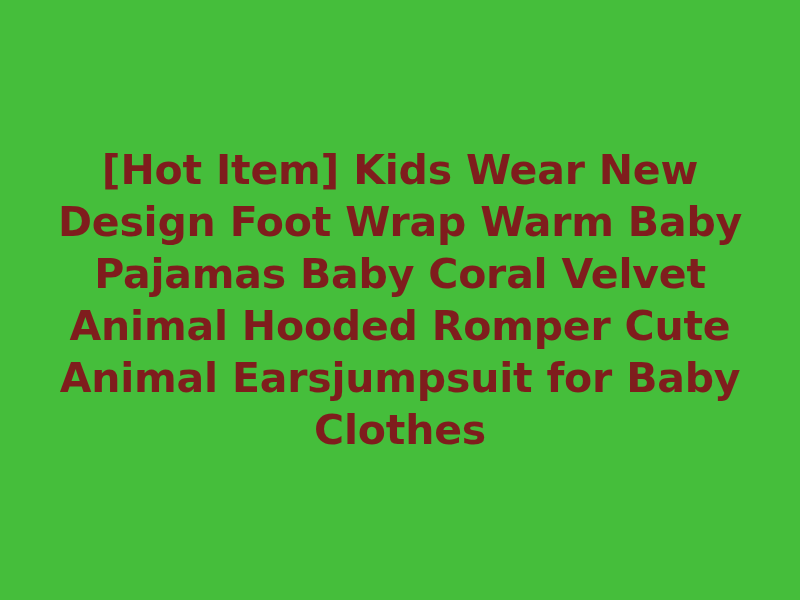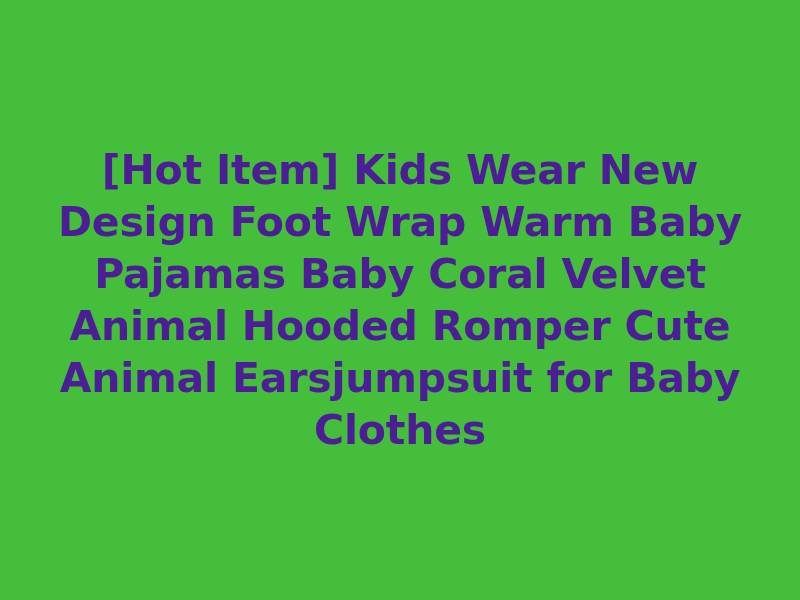--- a/index.html
+++ b/index.html
@@ -42,15 +42,15 @@
     text-align: center;
     word-wrap: break-word;
     overflow-wrap: break-word;
   }
 </style>
 </head>
 <body style="background: rgb(69, 190, 59);">
 
 <div class="canvas" style="background: rgb(69, 190, 59);">
   <div class="title-block">
-    <h1 class="product-title" style="color: #4c1d95;">[Hot Item] Kids Wear New Design Foot Wrap Warm Baby Pajamas Baby Coral Velvet Animal Hooded Romper Cute Animal Earsjumpsuit for Baby Clothes</h1>
+    <h1 class="product-title" style="color: #7f1d1d;">[Hot Item] Kids Wear New Design Foot Wrap Warm Baby Pajamas Baby Coral Velvet Animal Hooded Romper Cute Animal Earsjumpsuit for Baby Clothes</h1>
   </div>
 </div>
 
 </body></html>

